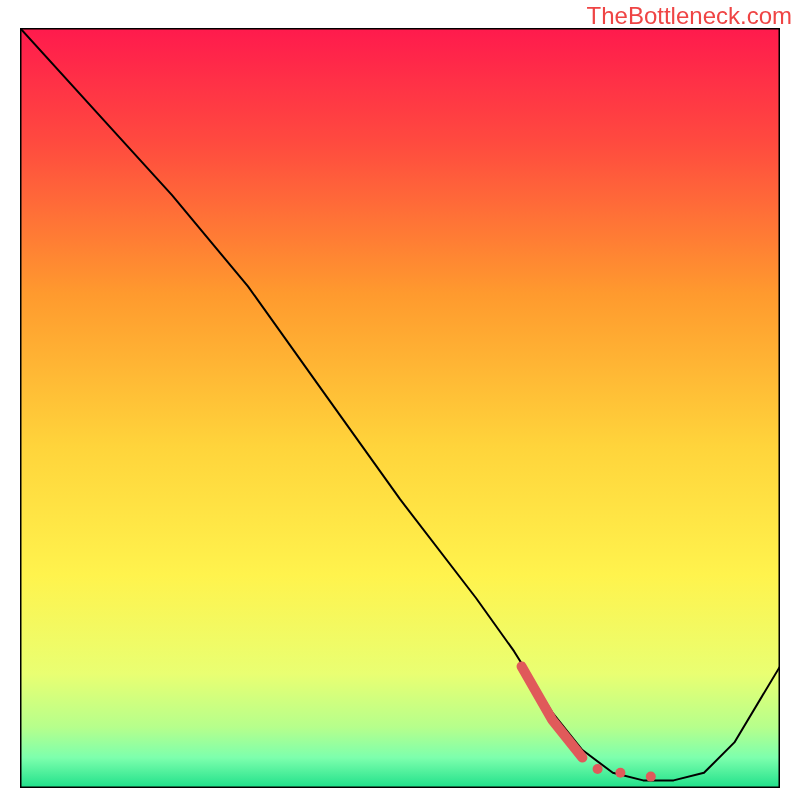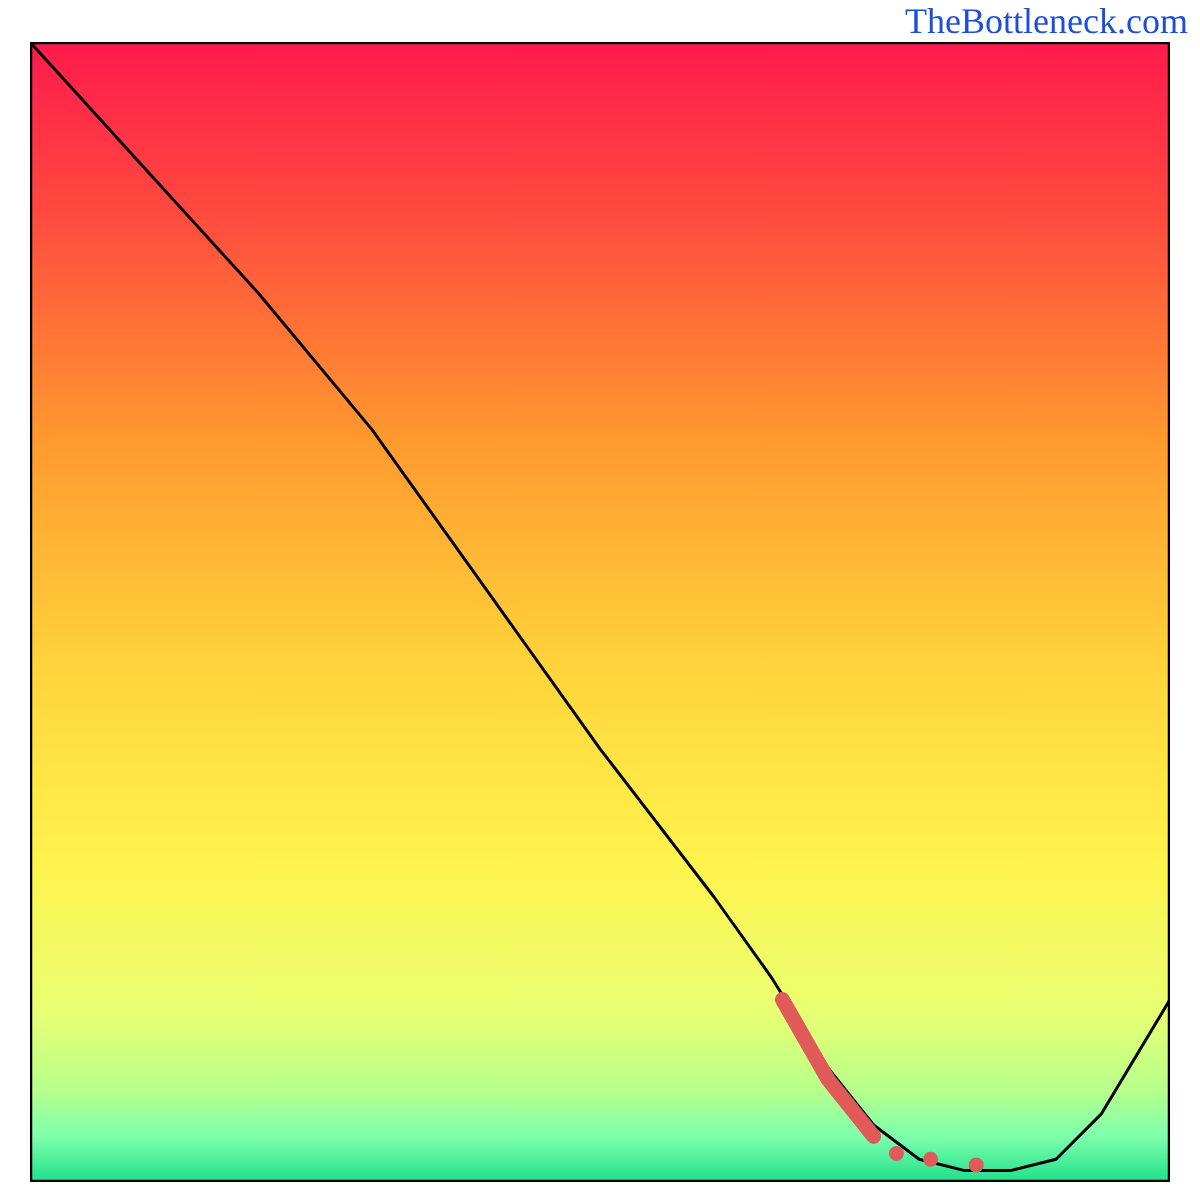--- a/index.html
+++ b/index.html
@@ -8,25 +8,24 @@
     width: 800px;
     height: 800px;
     background: #ffffff;
     overflow: hidden;
     font-family: Arial, Helvetica, sans-serif;
   }
   .watermark {
     position: absolute;
     top: 2px;
     right: 8px;
-    color: #1d4ed8;
+    color: #ef4444;
     font-size: 24px;
     font-weight: 500;
     z-index: 10;
-    font-family: Liberation Serif, serif;
   }
   .plot {
     position: absolute;
     left: 20px;
     top: 28px;
     width: 760px;
     height: 760px;
   }
   svg { display: block; }
 </style>

